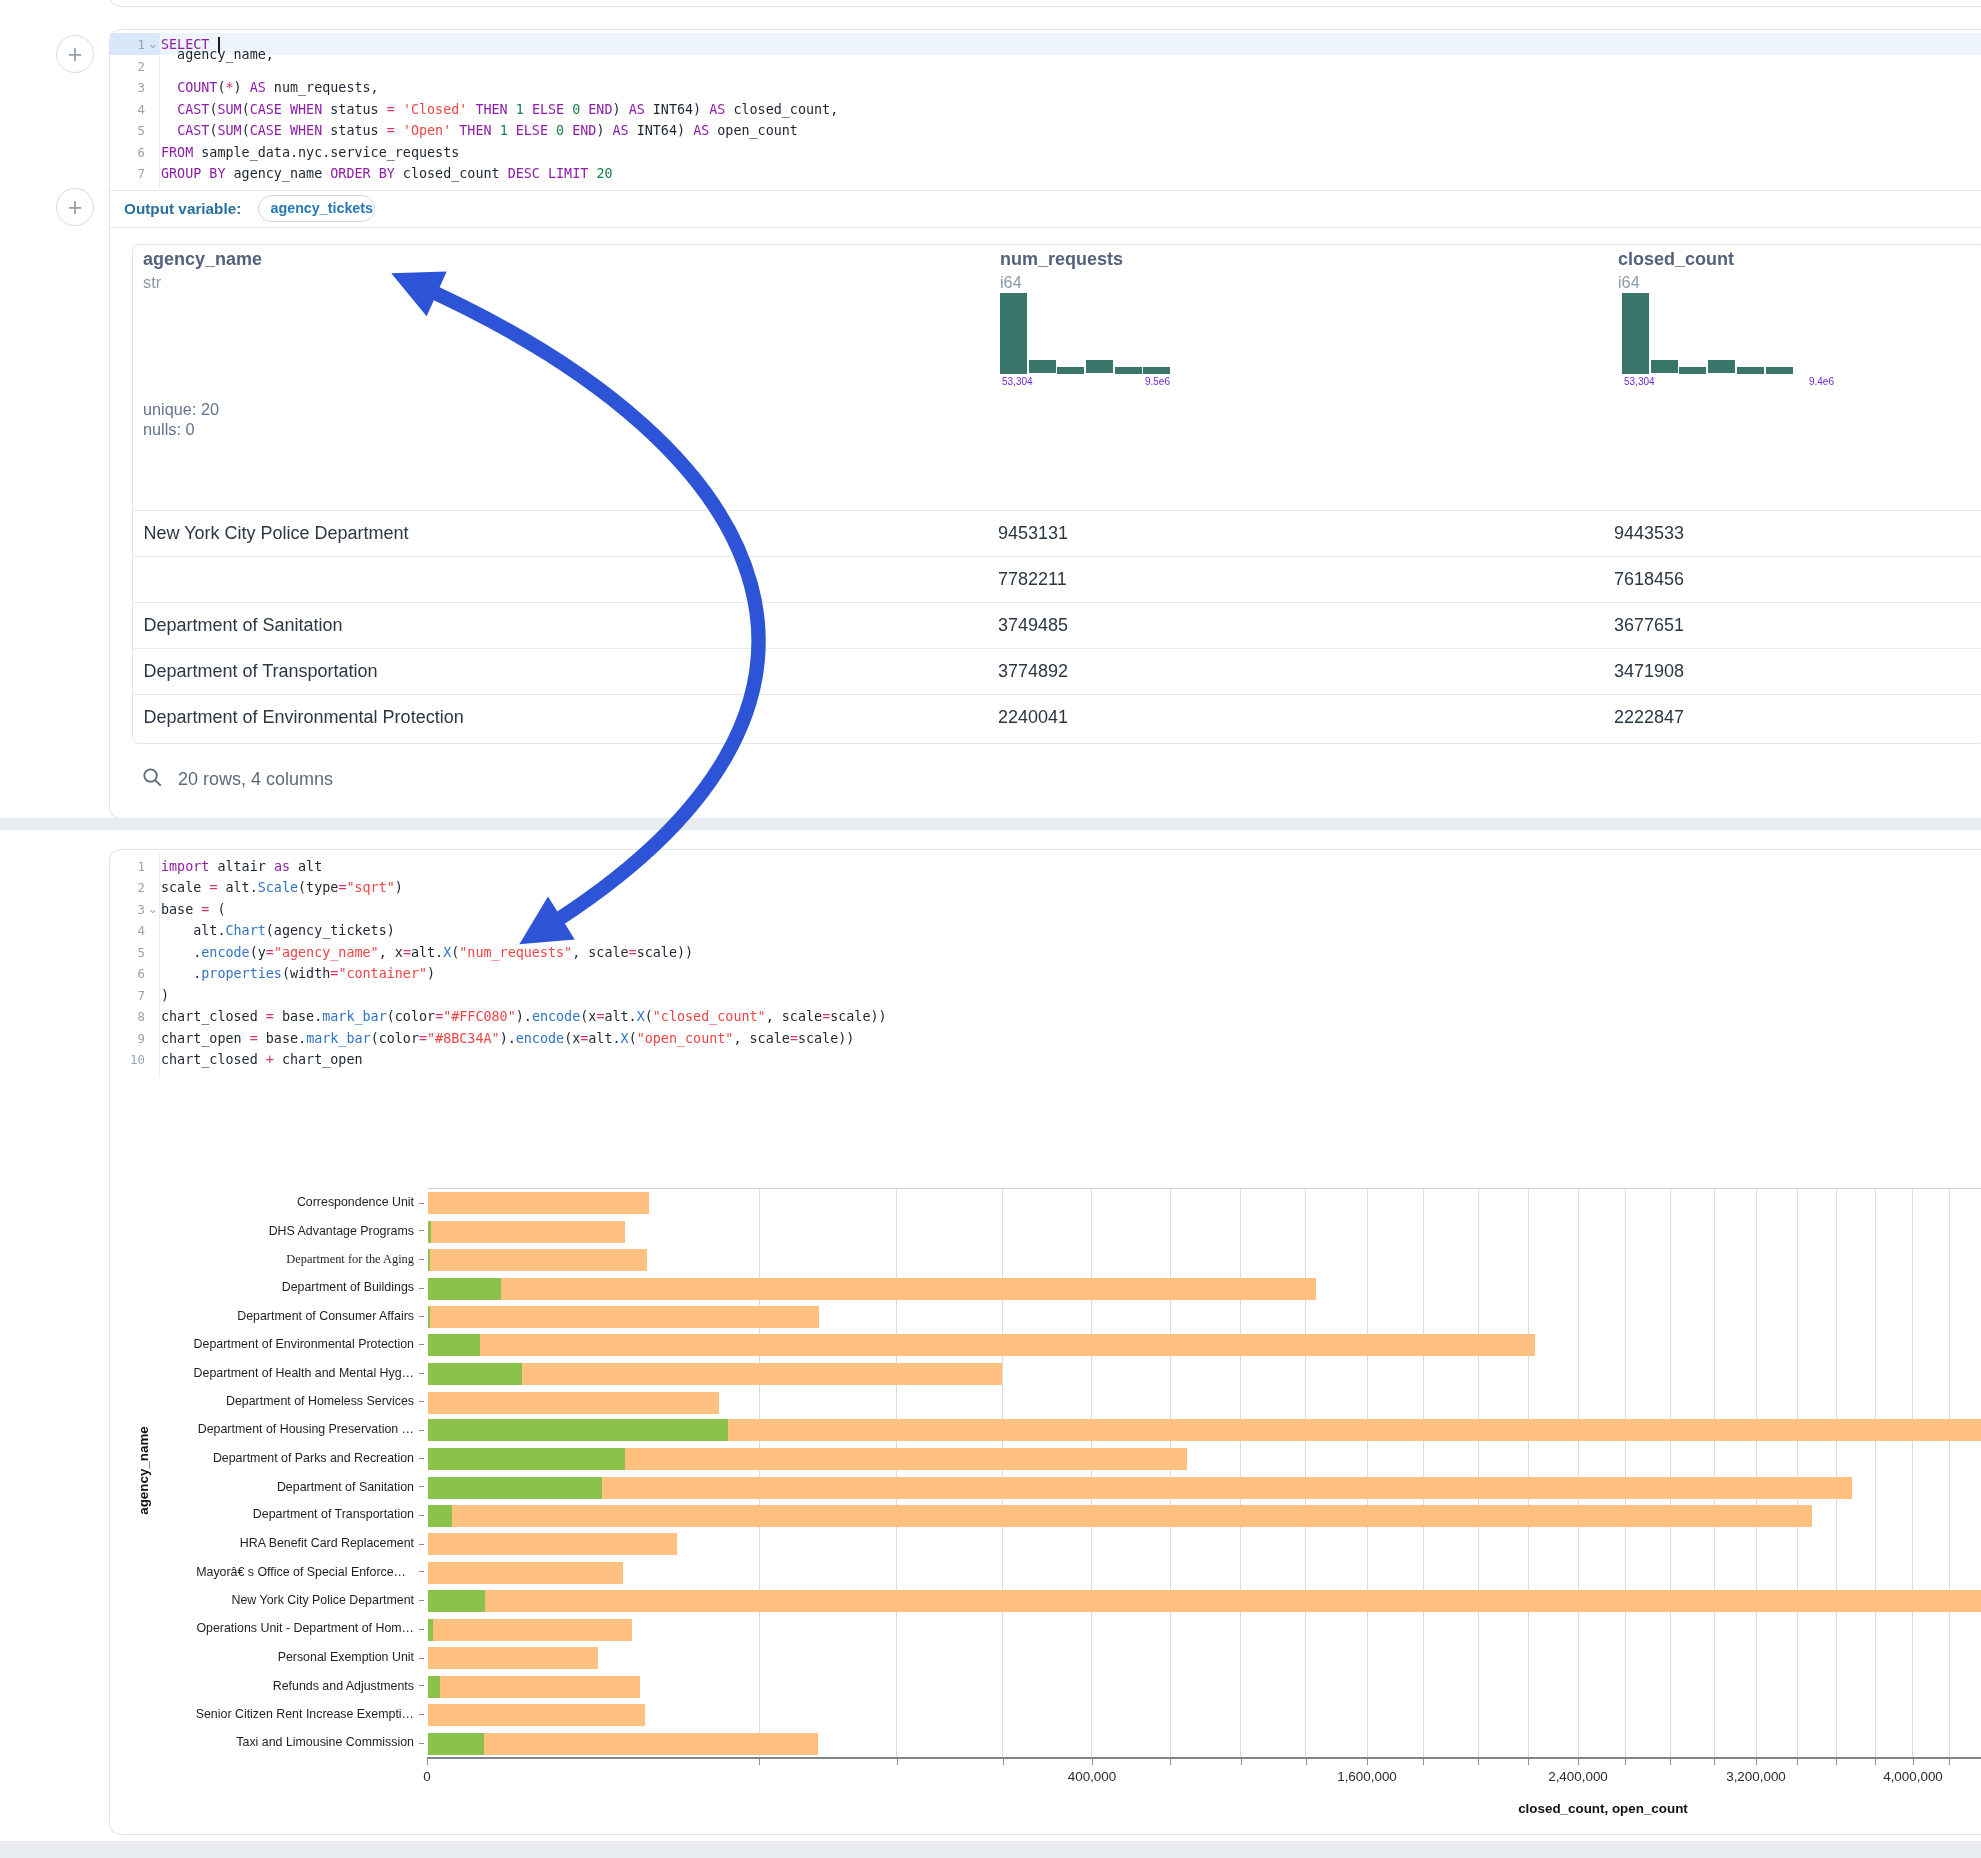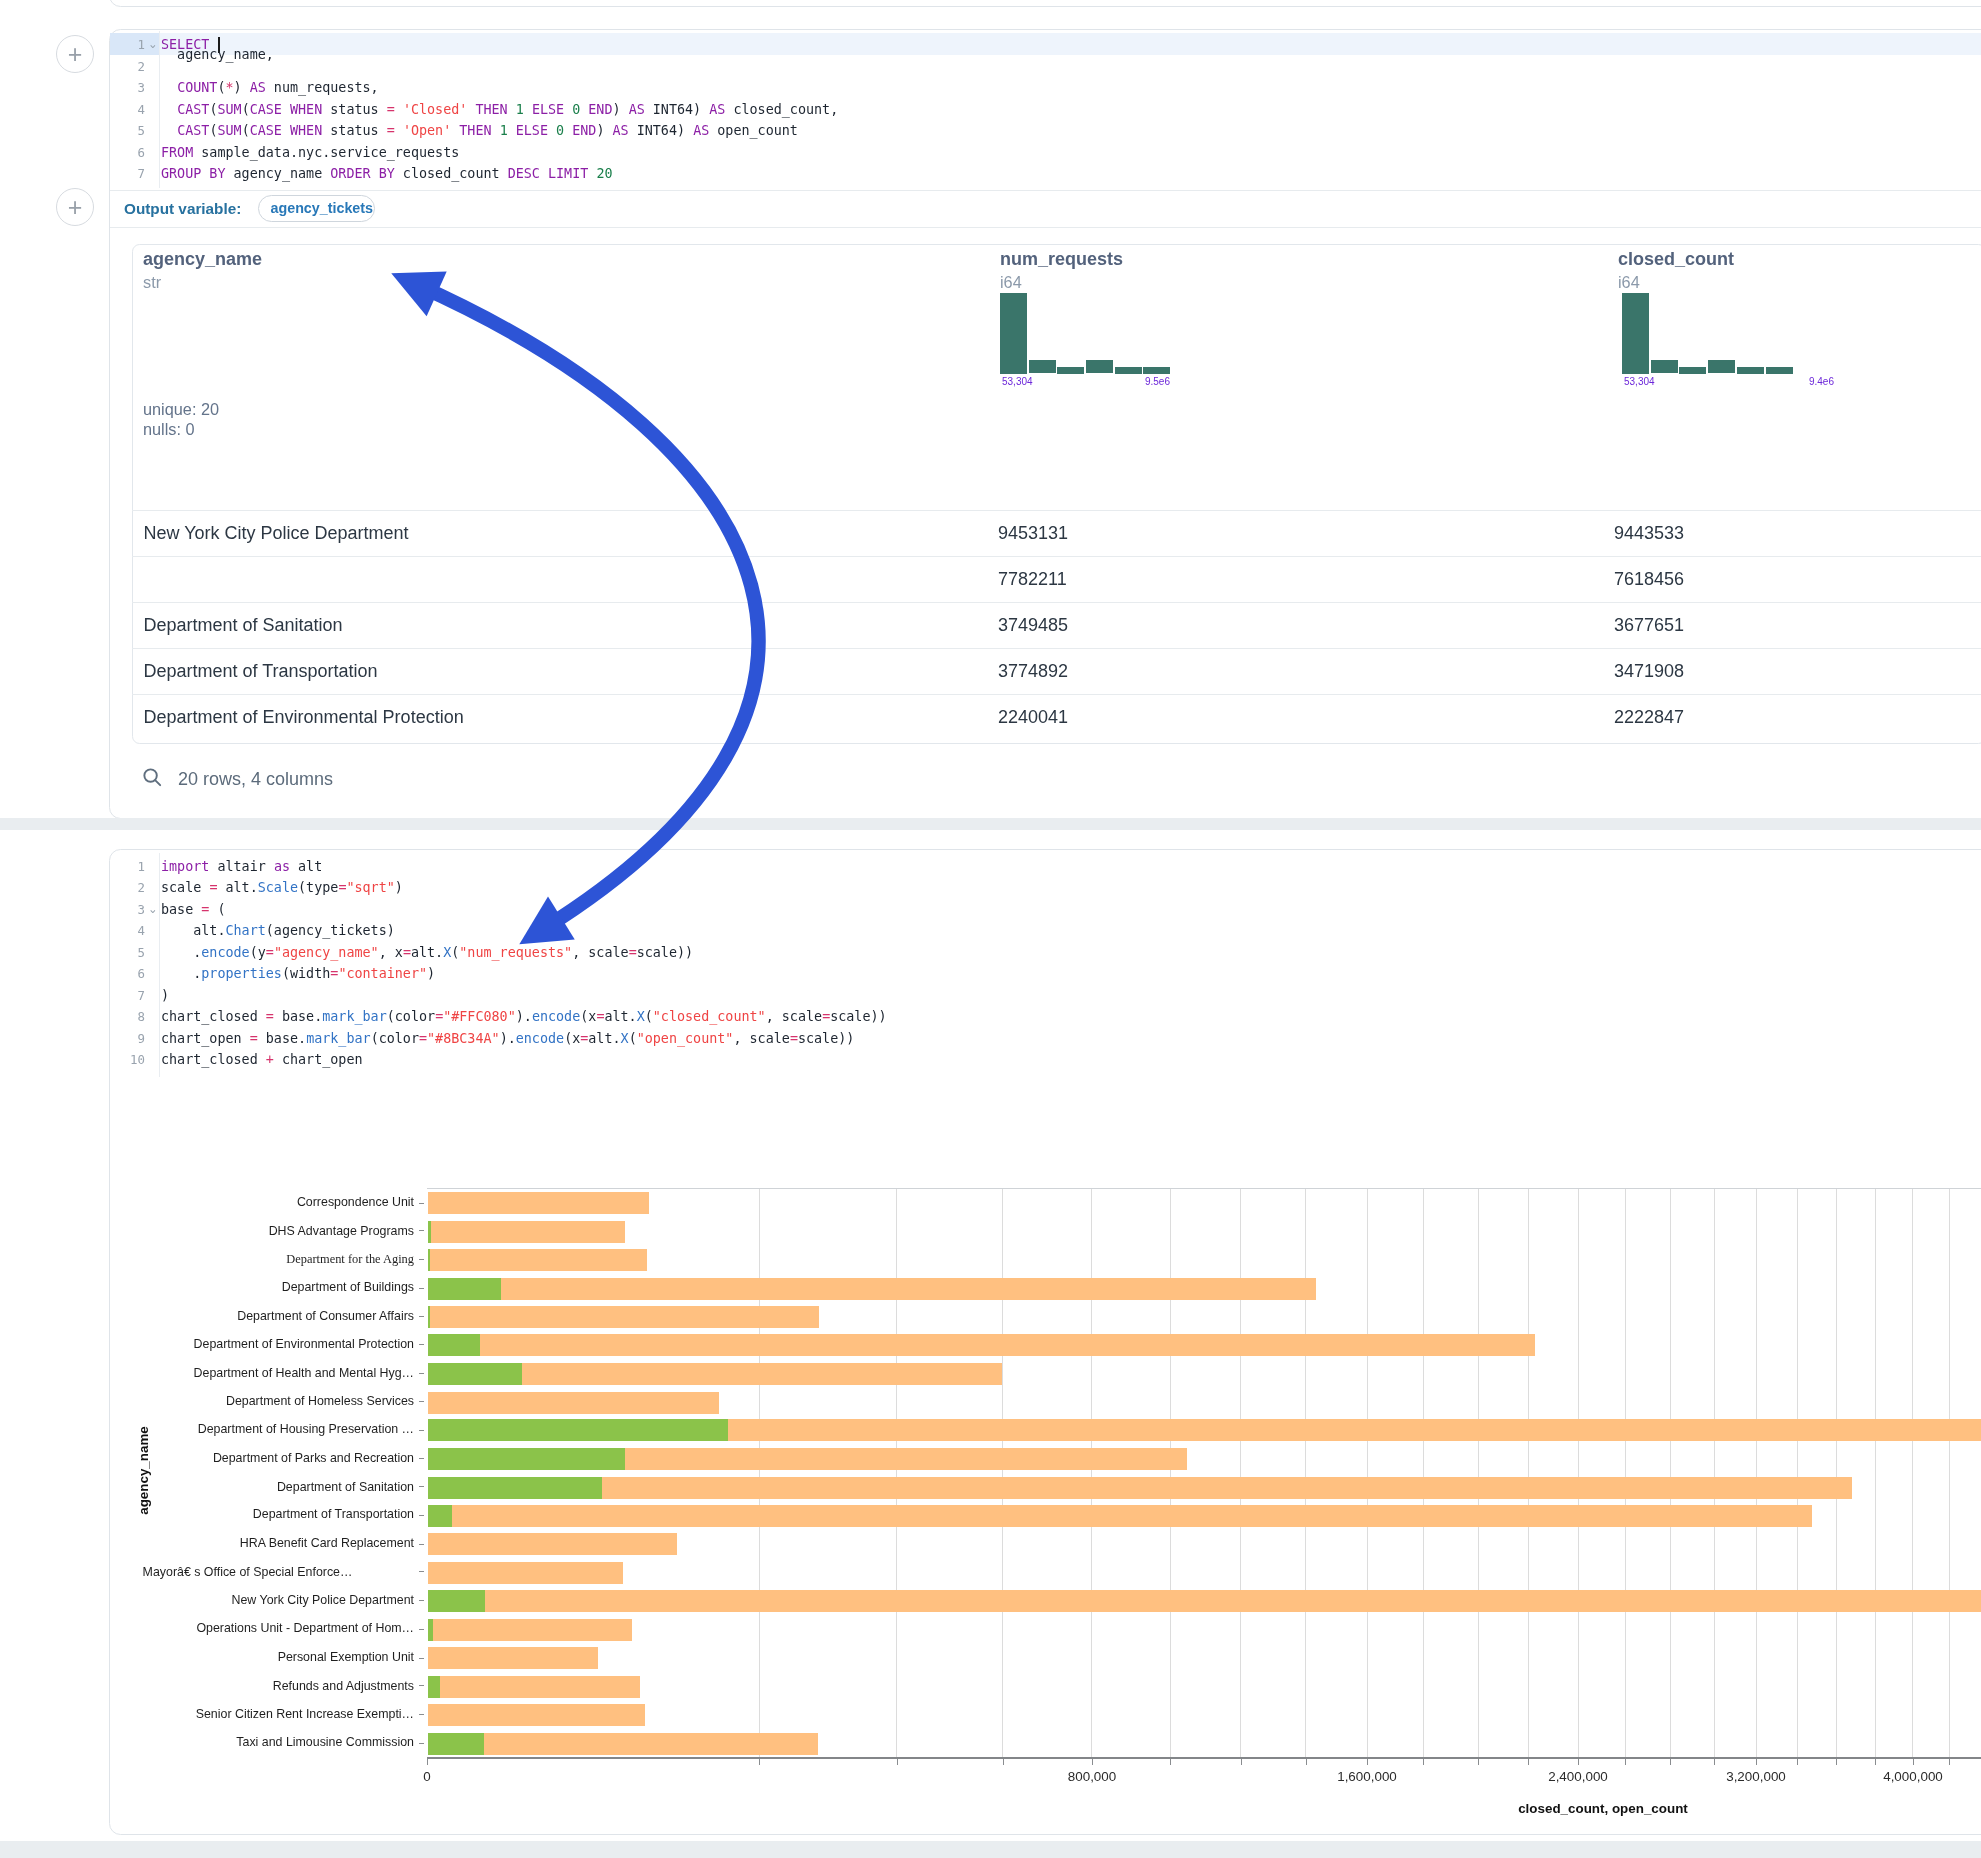--- a/index.html
+++ b/index.html
@@ -251,21 +251,21 @@
     <div class="ylab" style="left: 115px; top: 1422px; width: 299px;">Department of Housing Preservation …</div>
     <div class="ytick" style="left: 419px; top: 1430px;"></div>
     <div class="ylab" style="left: 115px; top: 1451px; width: 299px;">Department of Parks and Recreation</div>
     <div class="ytick" style="left: 419px; top: 1458px;"></div>
     <div class="ylab" style="left: 115px; top: 1480px; width: 299px;">Department of Sanitation</div>
     <div class="ytick" style="left: 419px; top: 1486px;"></div>
     <div class="ylab" style="left: 115px; top: 1507px; width: 299px;">Department of Transportation</div>
     <div class="ytick" style="left: 419px; top: 1515px;"></div>
     <div class="ylab" style="left: 115px; top: 1536px; width: 299px;">HRA Benefit Card Replacement</div>
     <div class="ytick" style="left: 419px; top: 1544px;"></div>
-    <div class="ylab" style="left: 98px; top: 1565px; width: 299px; text-align: center;">Mayorâ€ s Office of Special Enforce…</div>
+    <div class="ylab" style="left: 107px; top: 1565px; width: 299px;">Mayorâ€ s Office of Special Enforce…</div>
     <div class="ytick" style="left: 419px; top: 1571px;"></div>
     <div class="ylab" style="left: 115px; top: 1593px; width: 299px;">New York City Police Department</div>
     <div class="ytick" style="left: 419px; top: 1600px;"></div>
     <div class="ylab" style="left: 115px; top: 1621px; width: 299px;">Operations Unit - Department of Hom…</div>
     <div class="ytick" style="left: 419px; top: 1629px;"></div>
     <div class="ylab" style="left: 115px; top: 1650px; width: 299px;">Personal Exemption Unit</div>
     <div class="ytick" style="left: 419px; top: 1658px;"></div>
     <div class="ylab" style="left: 115px; top: 1679px; width: 299px;">Refunds and Adjustments</div>
     <div class="ytick" style="left: 419px; top: 1685px;"></div>
     <div class="ylab" style="left: 115px; top: 1707px; width: 299px;">Senior Citizen Rent Increase Exempti…</div>
@@ -291,21 +291,21 @@
     <div class="xtick" style="left: 1625px; top: 1759px;"></div>
     <div class="xtick" style="left: 1670px; top: 1759px;"></div>
     <div class="xtick" style="left: 1714px; top: 1759px;"></div>
     <div class="xtick" style="left: 1756px; top: 1759px;"></div>
     <div class="xtick" style="left: 1797px; top: 1759px;"></div>
     <div class="xtick" style="left: 1836px; top: 1759px;"></div>
     <div class="xtick" style="left: 1875px; top: 1759px;"></div>
     <div class="xtick" style="left: 1913px; top: 1759px;"></div>
     <div class="xtick" style="left: 1949px; top: 1759px;"></div>
     <div class="xlab" style="left: 360px; top: 1769px;">0</div>
-    <div class="xlab" style="left: 1025px; top: 1769px;">800,000</div>
+    <div class="xlab" style="left: 1025px; top: 1769px;">400,000</div>
     <div class="xlab" style="left: 1300px; top: 1769px;">1,600,000</div>
     <div class="xlab" style="left: 1511px; top: 1769px;">2,400,000</div>
     <div class="xlab" style="left: 1689px; top: 1769px;">3,200,000</div>
     <div class="xlab" style="left: 1846px; top: 1769px;">4,000,000</div>
   </div>
 <div class="axtitle" style="left:1412px;top:1801px;width:382px">closed_count, open_count</div>
 <div class="axtitle" style="left:67px;top:1463px;width:153px;transform:rotate(-90deg)">agency_name</div>
 
 <div class="band" style="top:1841px;height:17px"></div>
 

